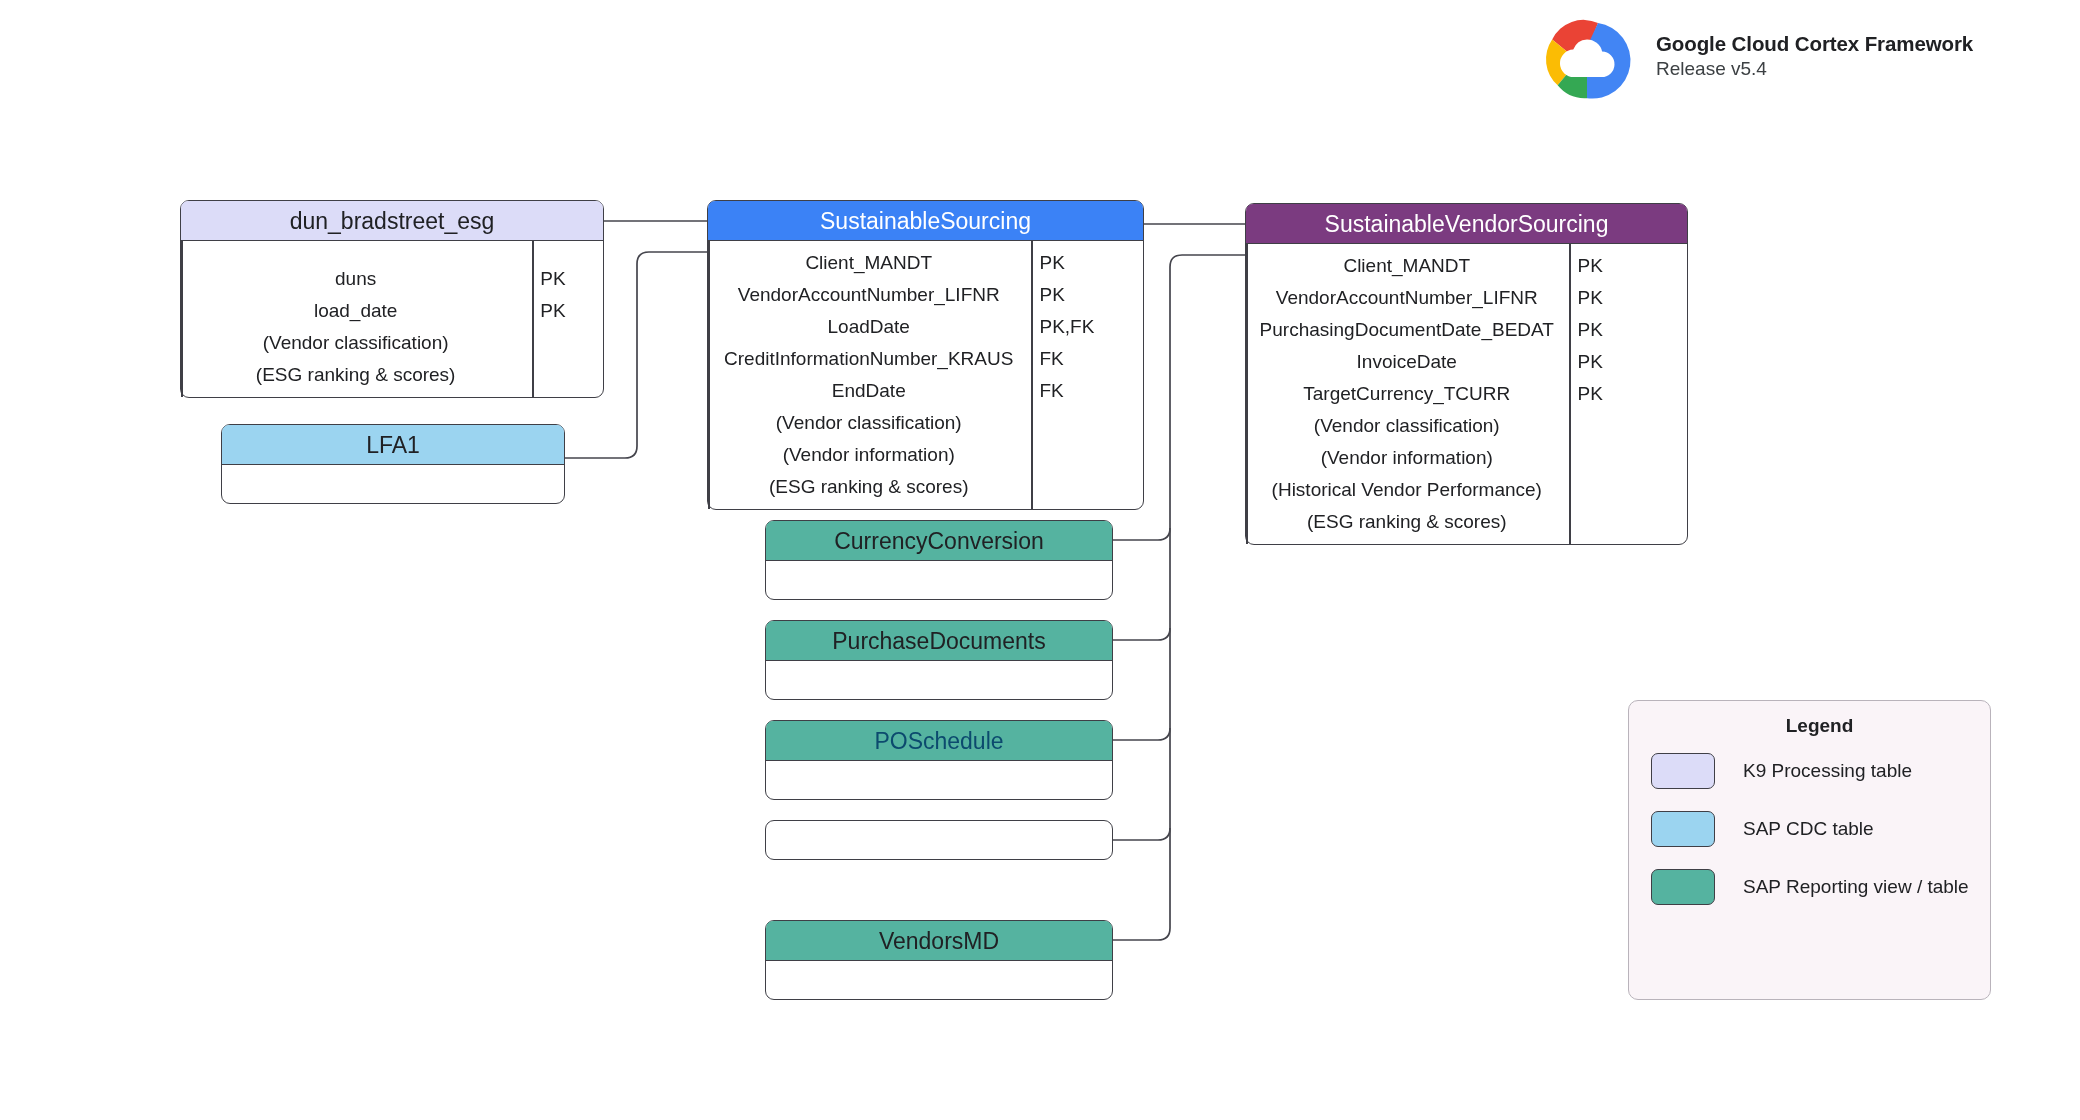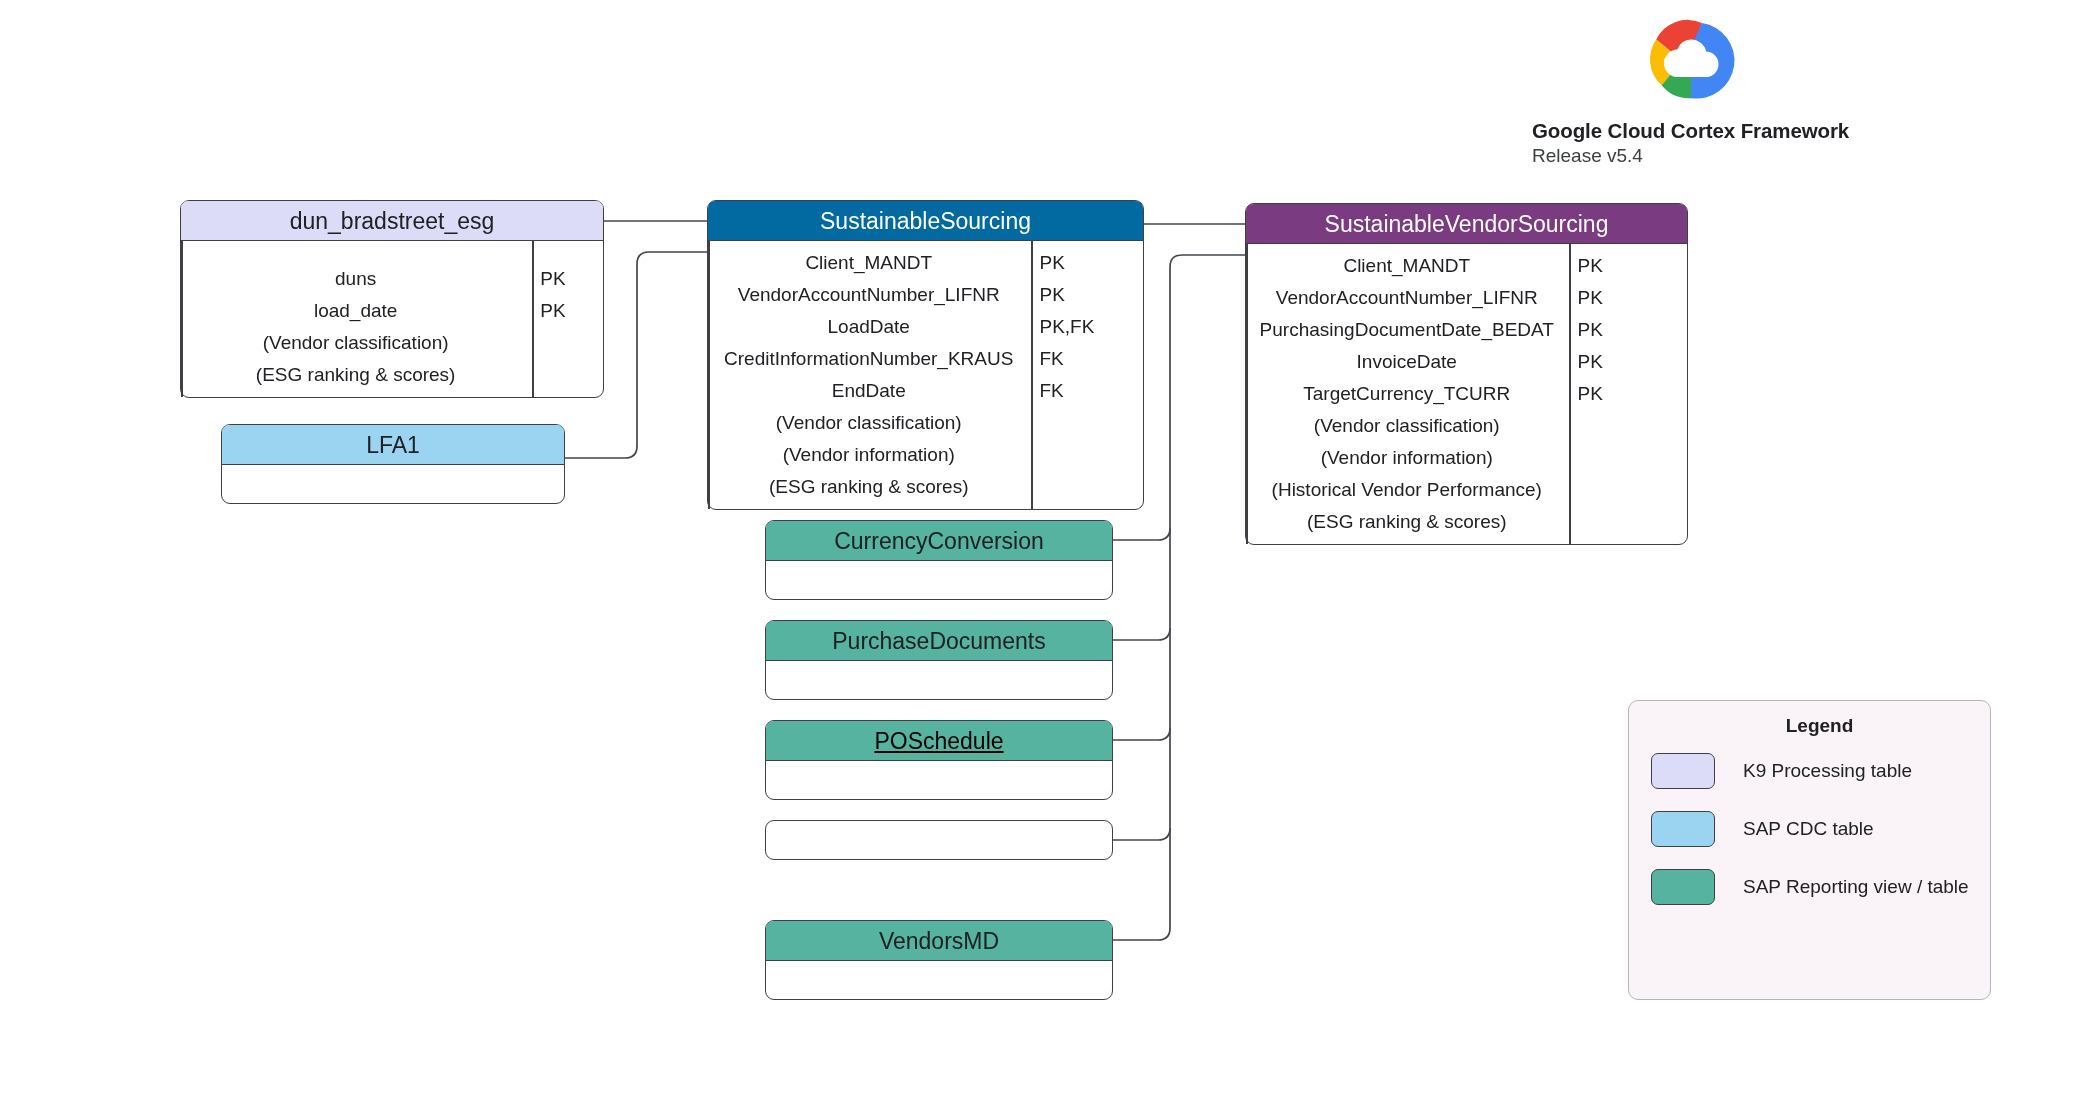--- a/index.html
+++ b/index.html
@@ -6,21 +6,21 @@
   body{
     width:2080px;height:1120px;
     background:#ffffff;
     font-family:"Liberation Sans","DejaVu Sans",sans-serif;
     overflow:hidden;
     position:relative;
   }
   #canvas{position:absolute;left:0;top:0;width:2080px;height:1120px;}
 
   
-  .brand{position:absolute;left:1532px;top:8px;display:flex;align-items:center;gap:14px;flex-direction:column;}
+  .brand{position:absolute;left:1532px;top:8px;display:flex;align-items:center;gap:14px;}
   .brand-logo{width:110px;height:96px;flex:0 0 auto;}
   .brand-text{display:flex;flex-direction:column;justify-content:center;line-height:1.28;}
   .brand-title{font-size:20.5px;font-weight:bold;color:#202124;letter-spacing:-0.1px;}
   .brand-sub{font-size:19px;font-weight:400;color:#3c4043;}
 
   
   .entity{position:absolute;box-sizing:border-box;border:1.6px solid #3f3f46;border-radius:9px;background:#ffffff;}
   .entity-head{
     box-sizing:border-box;height:40px;line-height:40px;text-align:center;
     font-size:23px;color:#202124;border-radius:7px 7px 0 0;border-bottom:1.6px solid #3f3f46;
@@ -111,21 +111,21 @@
             </div>
           </div>
           <div style="position: absolute; top: 0px; bottom: 0px; width: 1.6px; background: rgb(63, 63, 70); left: 351px;"></div>
         </div>
       </div>
       <div class="entity" style="left: 221px; top: 424px; width: 344px;">
         <div class="entity-head" style="background: rgb(155, 212, 240); color: rgb(32, 33, 36);">LFA1</div>
         <div class="entity-body empty-body"></div>
       </div>
       <div class="entity" style="left: 707px; top: 200px; width: 437px;">
-        <div class="entity-head dark" style="background: #0369a1; color: rgb(255, 255, 255);">SustainableSourcing</div>
+        <div class="entity-head dark" style="background: #3b82f6; color: rgb(255, 255, 255);">SustainableSourcing</div>
         <div class="entity-body split" style="--k: 323px;">
           <div class="rows" style="padding-top: 6px; padding-bottom: 6px;">
             <div class="row">
               <div class="fname" style="width: 323px;">Client_MANDT</div>
               <div class="fkey" style="width: 114px;">PK</div>
             </div>
             <div class="row">
               <div class="fname" style="width: 323px;">VendorAccountNumber_LIFNR</div>
               <div class="fkey" style="width: 114px;">PK</div>
             </div>
@@ -203,21 +203,21 @@
       </div>
       <div class="entity" style="left: 765px; top: 520px; width: 348px;">
         <div class="entity-head" style="background: rgb(85, 179, 160); color: rgb(32, 33, 36);">CurrencyConversion</div>
         <div class="entity-body empty-body"></div>
       </div>
       <div class="entity" style="left: 765px; top: 620px; width: 348px;">
         <div class="entity-head" style="background: rgb(85, 179, 160); color: rgb(32, 33, 36);">PurchaseDocuments</div>
         <div class="entity-body empty-body"></div>
       </div>
       <div class="entity" style="left: 765px; top: 720px; width: 348px;">
-        <div class="entity-head" style="background: rgb(85, 179, 160); color: #000000; text-decoration: underline;">POSchedule</div>
+        <div class="entity-head" style="background: rgb(85, 179, 160); color: #0c4a6e;">POSchedule</div>
         <div class="entity-body empty-body"></div>
       </div>
       <div class="entity" style="left: 765px; top: 820px; width: 348px;">
         <div class="entity-body empty-body"></div>
       </div>
       <div class="entity" style="left: 765px; top: 920px; width: 348px;">
         <div class="entity-head" style="background: rgb(85, 179, 160); color: rgb(32, 33, 36);">VendorsMD</div>
         <div class="entity-body empty-body"></div>
       </div>
     </div>

